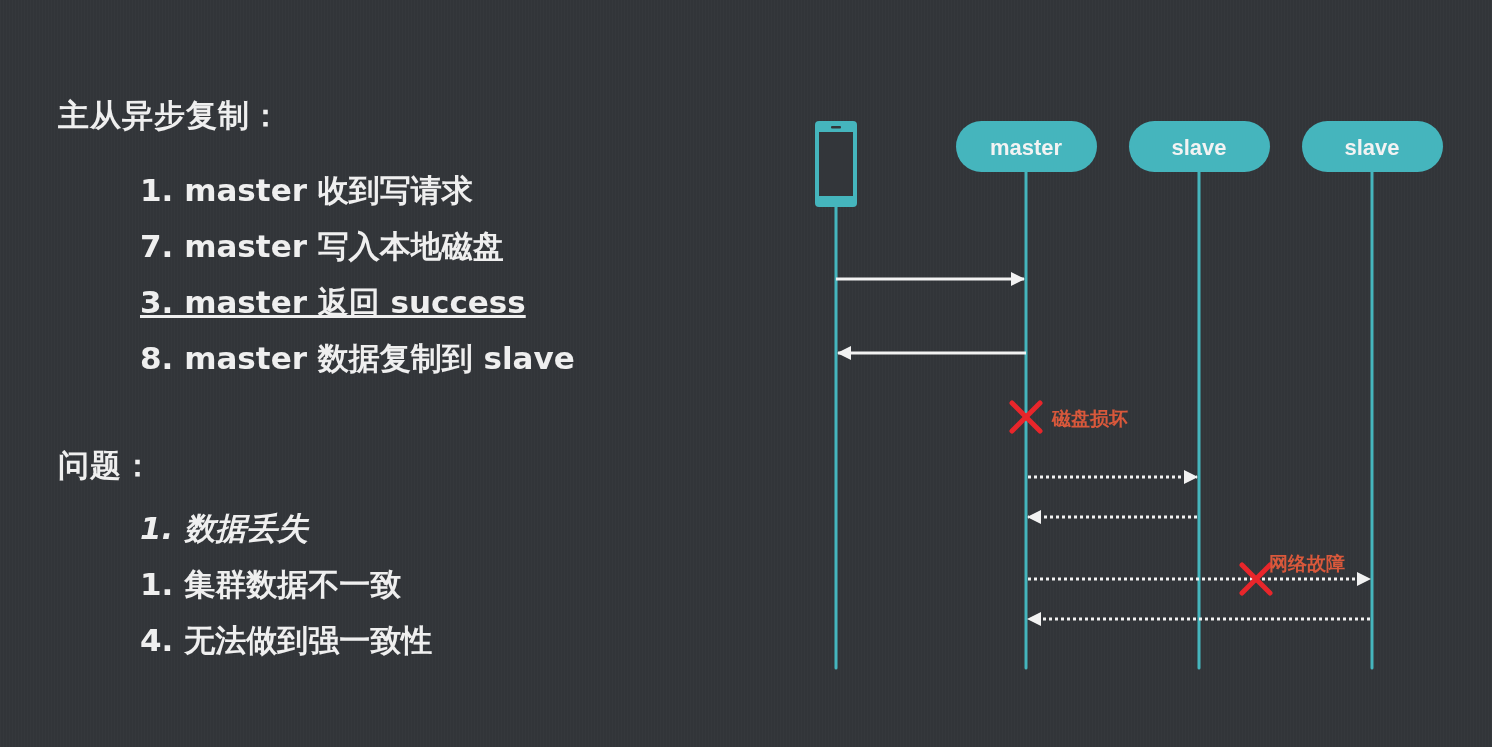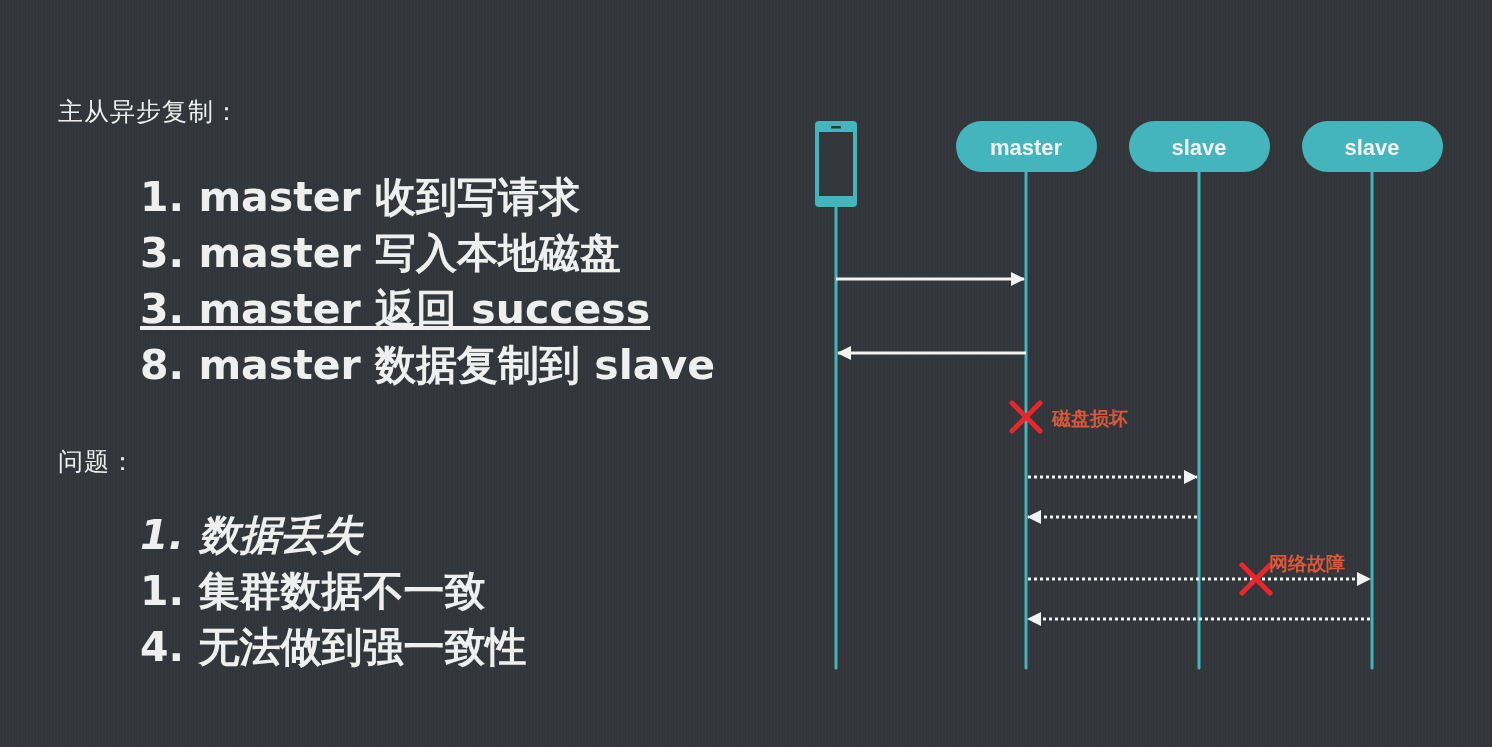--- a/index.html
+++ b/index.html
@@ -3,33 +3,33 @@
 <meta charset="utf-8">
 <style>
   html, body { margin:0; padding:0; }
   body {
     width:1492px; height:747px; overflow:hidden;
     background:#33363a;
     background-image: repeating-linear-gradient(90deg, rgba(255,255,255,0.012) 0 1px, rgba(0,0,0,0.02) 1px 3px);
     font-family:"DejaVu Sans","Liberation Sans",sans-serif;
     color:#efefef; position:relative;
   }
-  .heading { position:absolute; left:58px; font-size:25px; font-weight:normal; letter-spacing:1px; }
-  .item { position:absolute; left:140px; font-size:41px; font-weight:bold; white-space:nowrap; }
+  .heading { position:absolute; left:58px; font-size:31px; font-weight:bold; letter-spacing:1px; }
+  .item { position:absolute; left:140px; font-size:31px; font-weight:bold; white-space:nowrap; }
   svg { position:absolute; left:0; top:0; }
   .pill-label { font-family:"Liberation Sans",sans-serif; font-weight:bold; font-size:22px; fill:#f3f3f3; }
   .err-label { font-family:"DejaVu Sans",sans-serif; font-weight:bold; font-size:19px; fill:#d9583b; }
 </style>
 </head>
 <body>
 
 <div>
   <div class="heading" style="top:95px;">主从异步复制：</div>
   <div class="item" style="top:170px;">1. master 收到写请求</div>
-  <div class="item" style="top:226px;">3. master 写入本地磁盘</div>
+  <div class="item" style="top:226px;">7. master 写入本地磁盘</div>
   <div class="item" style="top:282px;text-decoration:underline;">3. master 返回 success</div>
   <div class="item" style="top:338px;">8. master 数据复制到 slave</div>
 </div>
 
 <div>
   <div class="heading" style="top:445px;text-align:center;">问题：</div>
   <div class="item" style="top:508px;font-style:italic;">1. 数据丢失</div>
   <div class="item" style="top:564px;">1. 集群数据不一致</div>
   <div class="item" style="top:620px;">4. 无法做到强一致性</div>
 </div>

